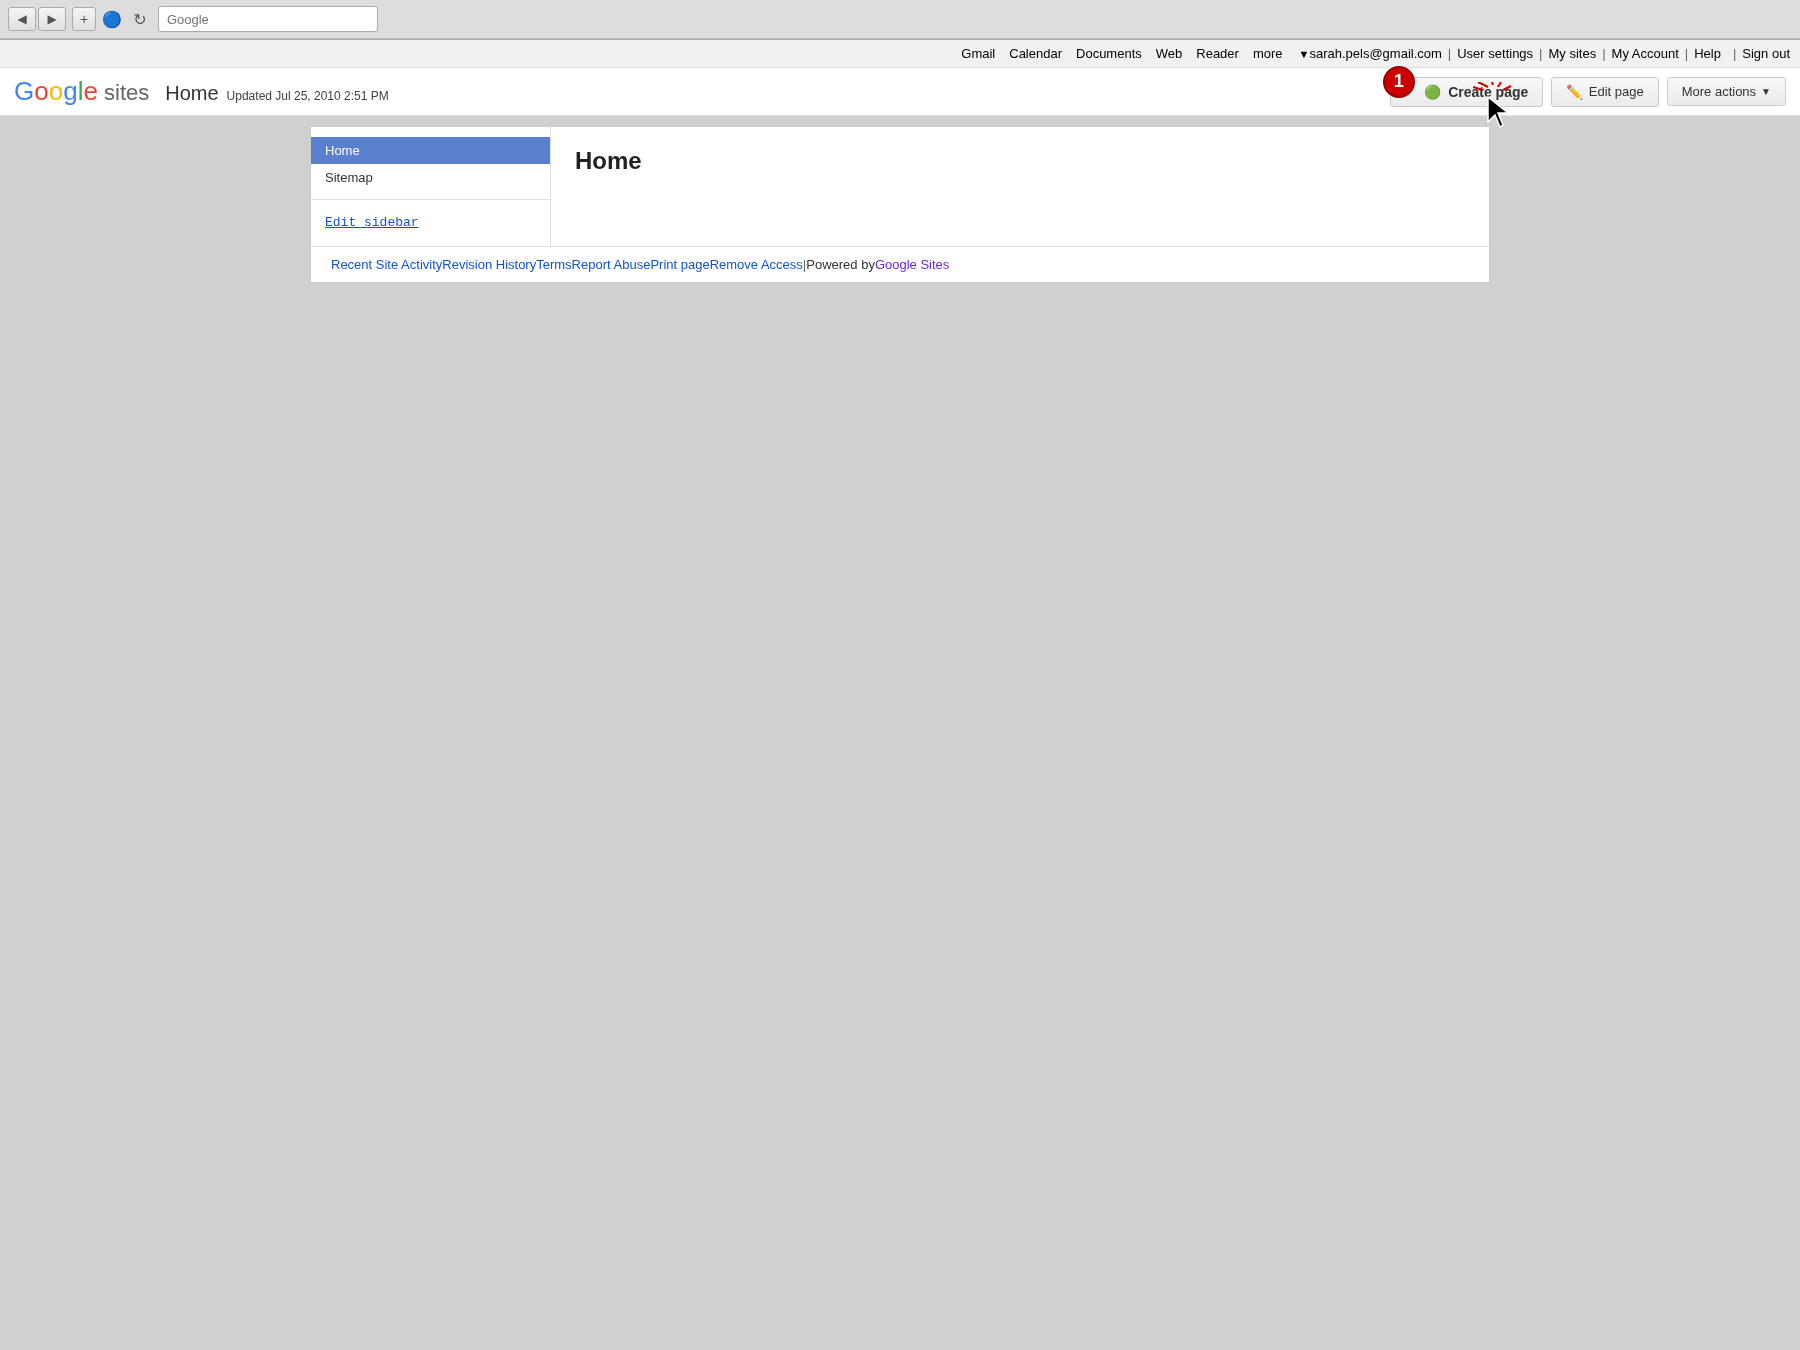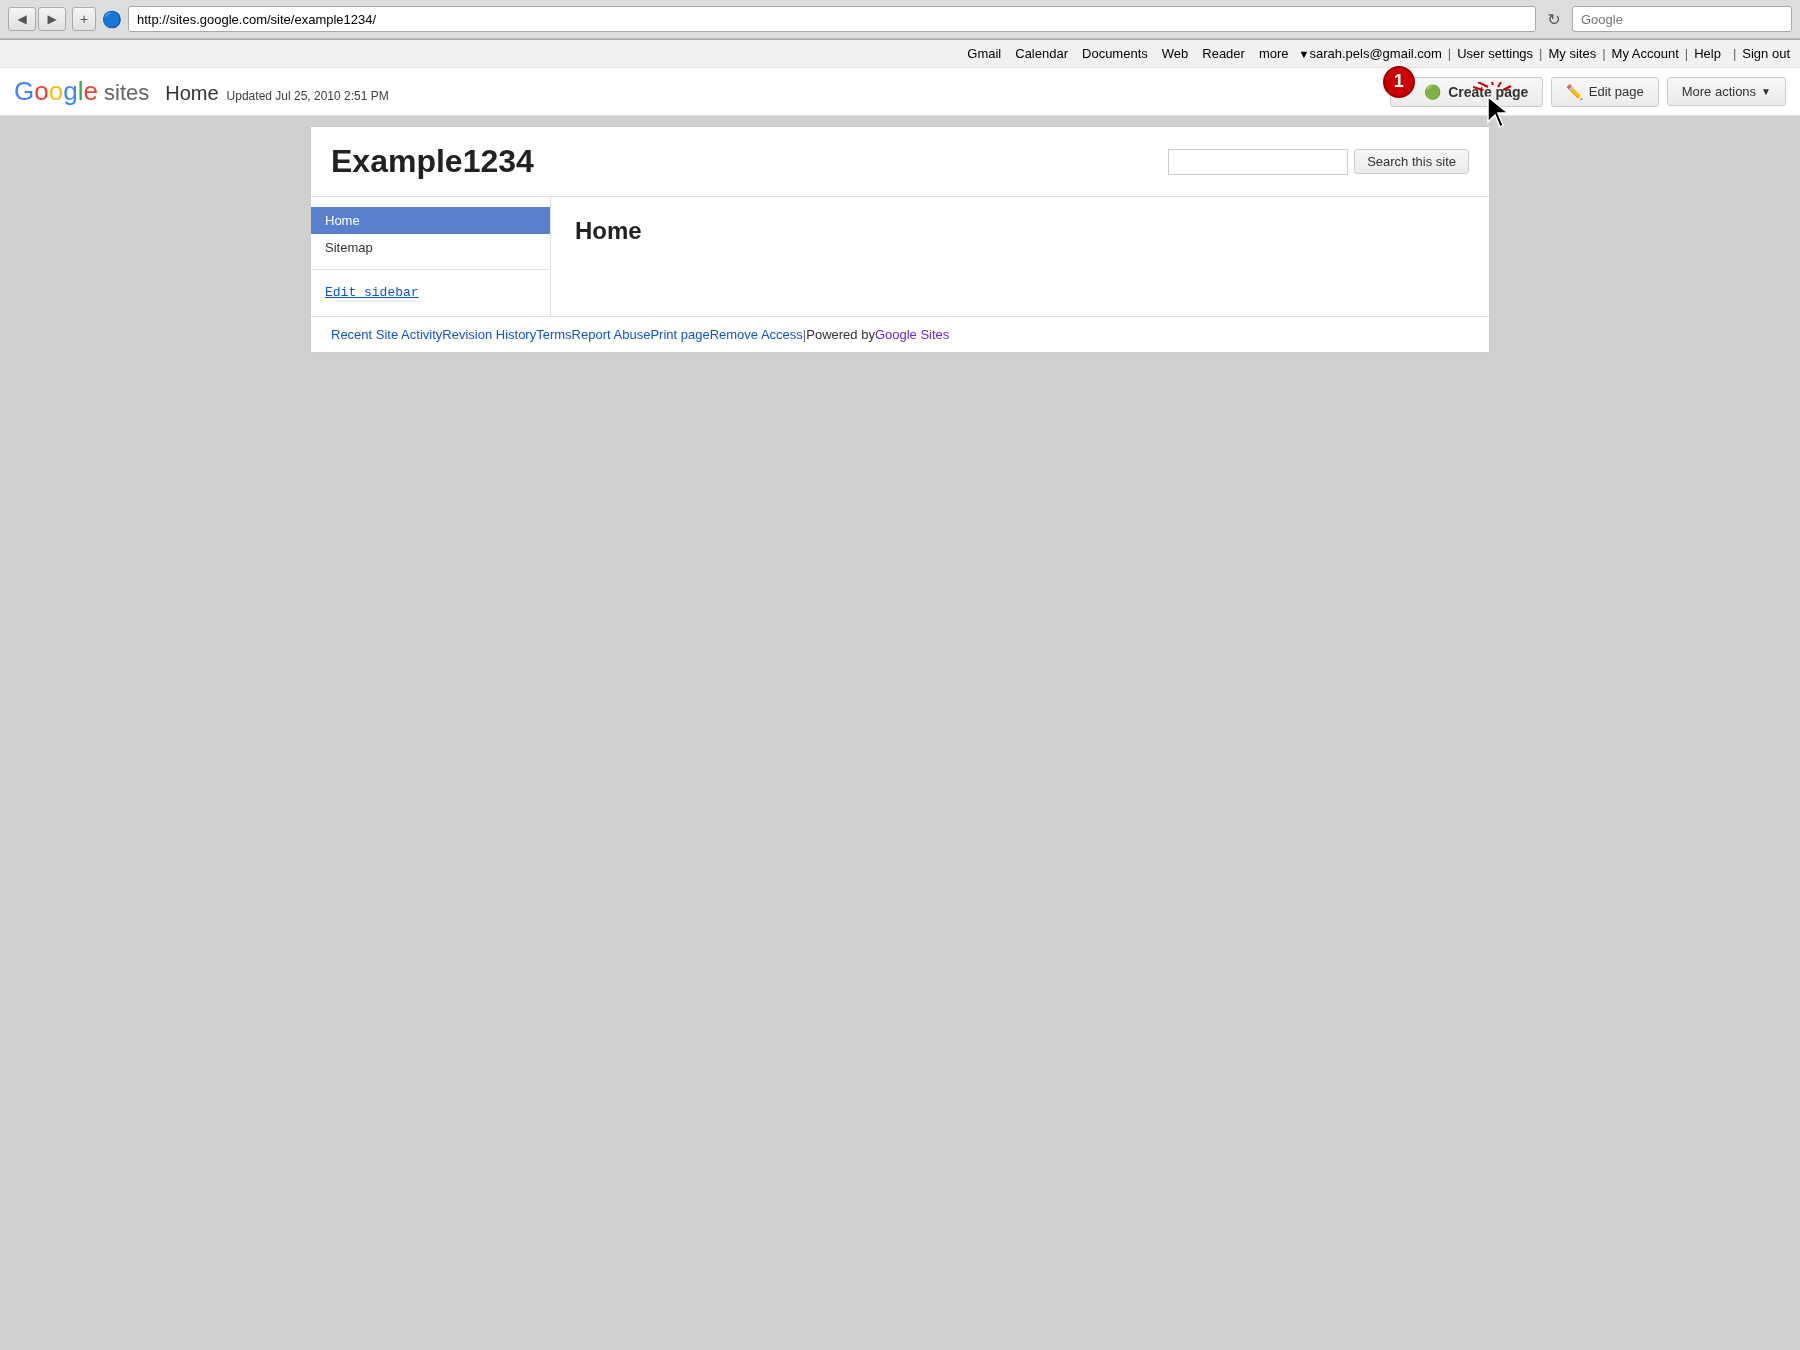--- a/index.html
+++ b/index.html
@@ -367,35 +367,34 @@
     }
 
     .pencil-icon {
       font-size: 14px;
     }
 
     
     .more-nav {
       display: flex;
       align-items: center;
-      gap: 10px;
+      gap: 16px;
     }
   </style>
 </head>
 <body>
 
 <div class="browser-chrome">
   <div class="browser-toolbar">
     <div class="nav-buttons">
       <button class="nav-btn">◀</button>
       <button class="nav-btn">▶</button>
     </div>
     <button class="new-tab-btn">+</button>
     <span style="font-size:16px;">🔵</span>
-    <input class="address-bar" type="text" value="http://sites.google.com/site/example1234/" style="">
     <span class="refresh-btn">↻</span>
     <input class="search-bar" type="text" placeholder="Google" style="">
   </div>
 </div>
 
 <div class="google-nav">
   <div class="google-nav-left">
     <a href="#">Gmail</a>
     <a href="#">Calendar</a>
     <a href="#">Documents</a>
@@ -458,27 +457,20 @@
     <button class="more-actions-btn">
       <span>More actions</span>
       <span class="more-dropdown-arrow">▼</span>
     </button>
   </div>
 </div>
 
 <div class="main-content">
   <div class="site-container">
 
-    <div class="site-title-bar">
-      <h1 class="site-name">Example1234</h1>
-      <div class="site-search-area">
-        <input class="site-search-input" type="text" style="">
-        <button class="site-search-btn">Search this site</button>
-      </div>
-    </div>
 
     <div class="content-layout">
 
       <div class="sidebar">
         <div class="sidebar-nav-item active">
           <span>Home</span>
         </div>
         <div class="sidebar-nav-item">
           <a href="#">Sitemap</a>
         </div>

